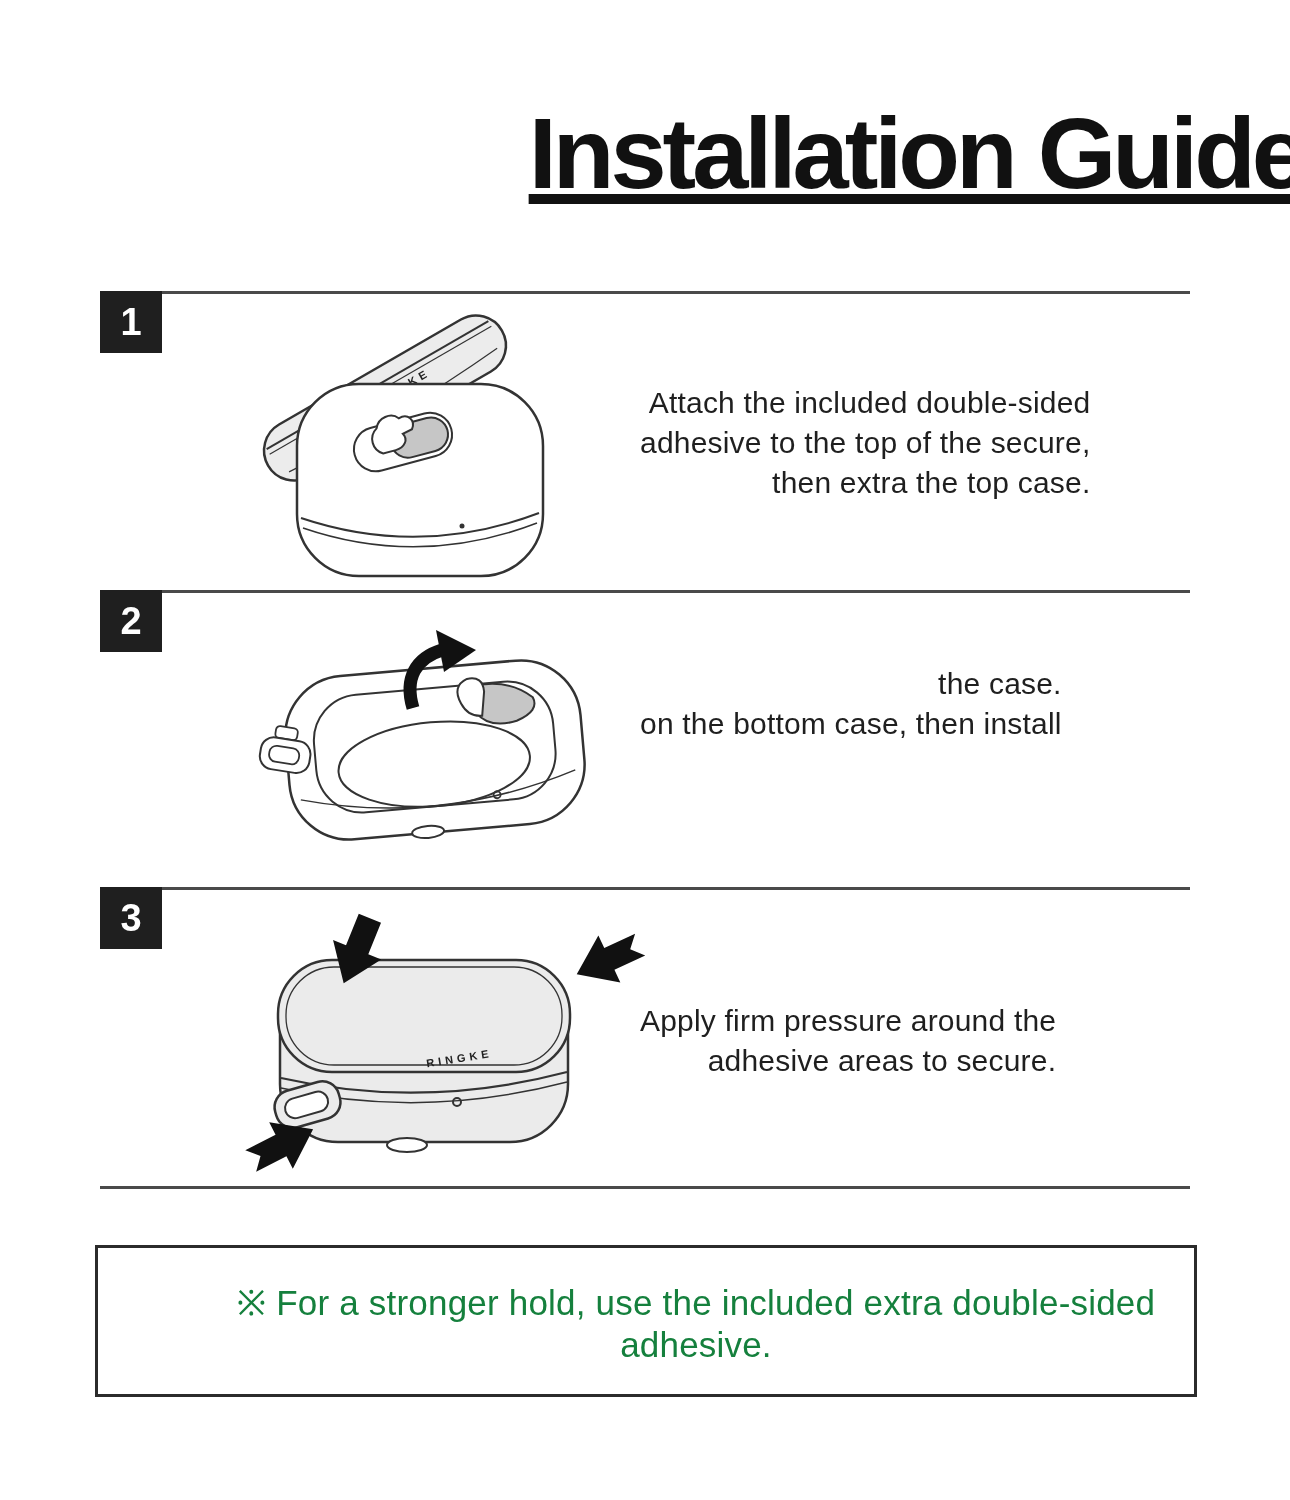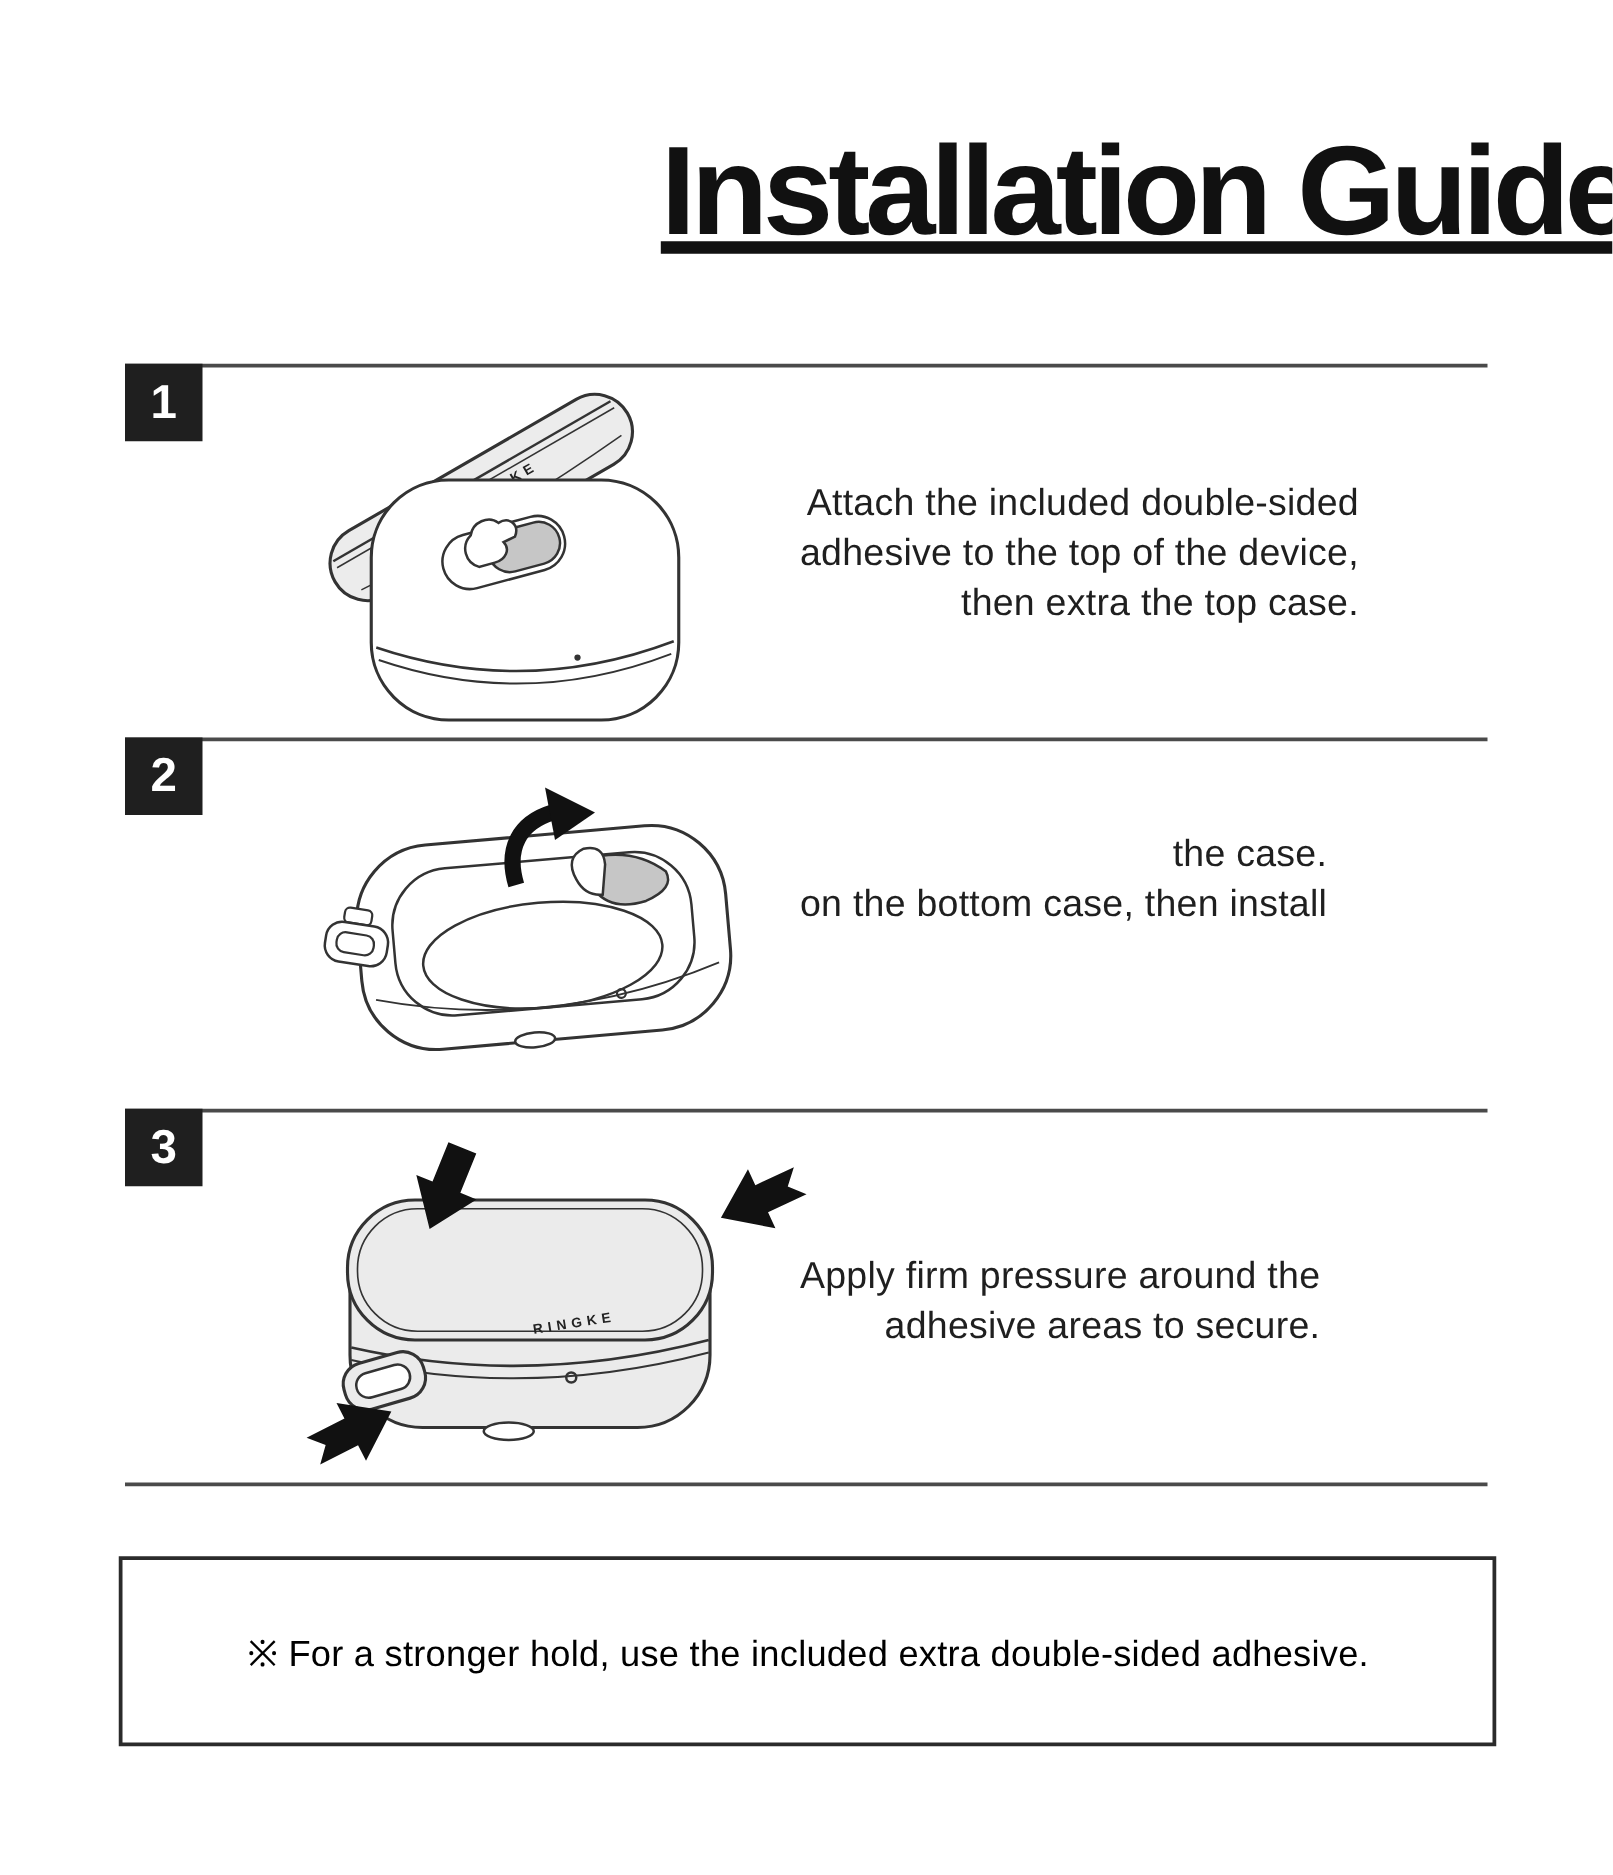--- a/index.html
+++ b/index.html
@@ -65,23 +65,24 @@
     top: 1245px;
     width: 1102px;
     height: 152px;
     border: 3px solid #2b2b2b;
     box-sizing: border-box;
     display: flex;
     align-items: center;
   }
   .notebox .notetext {
     padding-left: 100px;
-    font-size: 29px;
-    color: #000000;
+    font-size: 35px;
+    color: #15803d;
     letter-spacing: 0.2px;
+    text-align: center;
   }
   svg text {
     font-family: "Liberation Sans", sans-serif;
     font-weight: bold;
     fill: #222222;
   }
 </style>
 </head>
 <body>
 
@@ -113,21 +114,21 @@
       <g transform="translate(168,142) rotate(-15)">
         <rect x="-50" y="-22" width="100" height="44" rx="22" fill="#ffffff" stroke="#333" stroke-width="2"></rect>
         <rect x="-12" y="-17" width="58" height="34" rx="17" fill="#c6c6c6" stroke="#333" stroke-width="2"></rect>
         <path d="M -22 6 C -32 0 -32 -14 -22 -20 C -18 -30 -4 -32 2 -24 C 12 -27 18 -18 12 -10 L 2 -8 C 6 -1 0 6 -9 6 Z" fill="#ffffff" stroke="#333" stroke-width="2"></path>
       </g>
     </g>
   </svg>
 
   <div class="steptext" style="top:383px">
     <div>Attach the included double-sided</div>
-    <div>adhesive to the top of the device,</div>
+    <div>adhesive to the top of the secure,</div>
     <div>then extra the top case.</div>
   </div>
 
   <div class="rule" style="top:590px"></div>
   <div class="badge" style="top:590px">
     <span>2</span>
   </div>
 
   <svg class="illus" style="left:258px; top:620px" width="345" height="248" viewBox="0 0 345 248">
     <g transform="translate(177,130) rotate(-5)">

